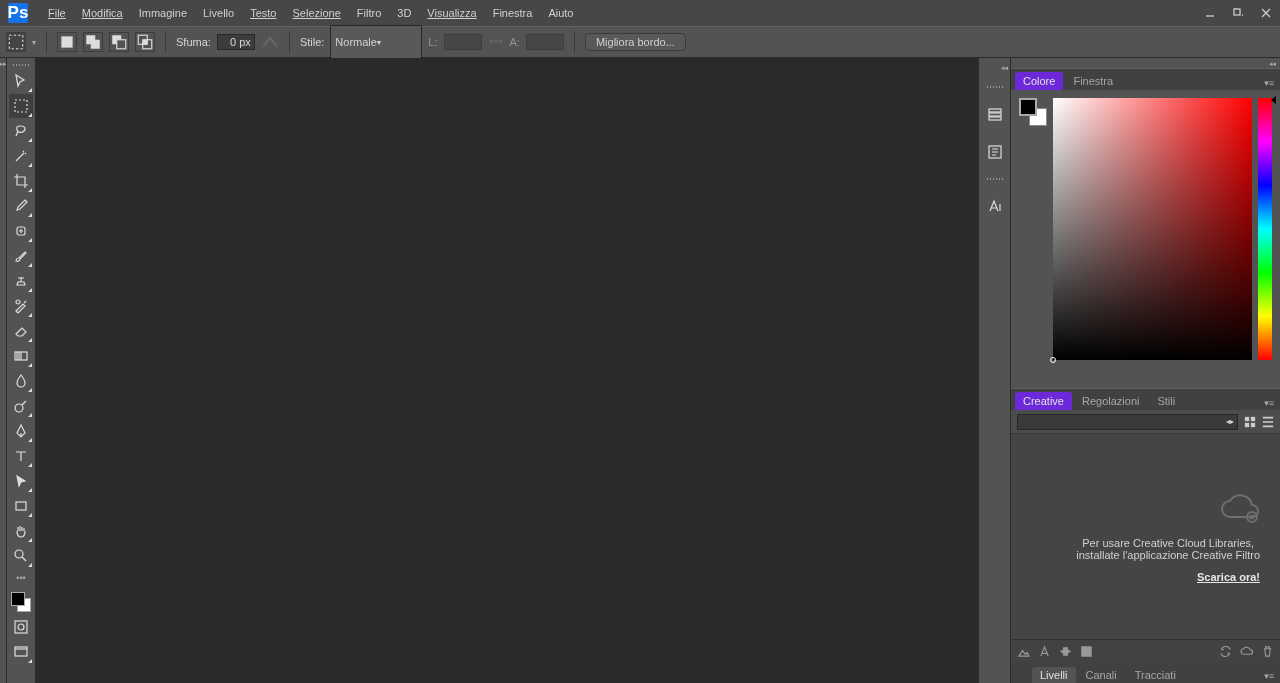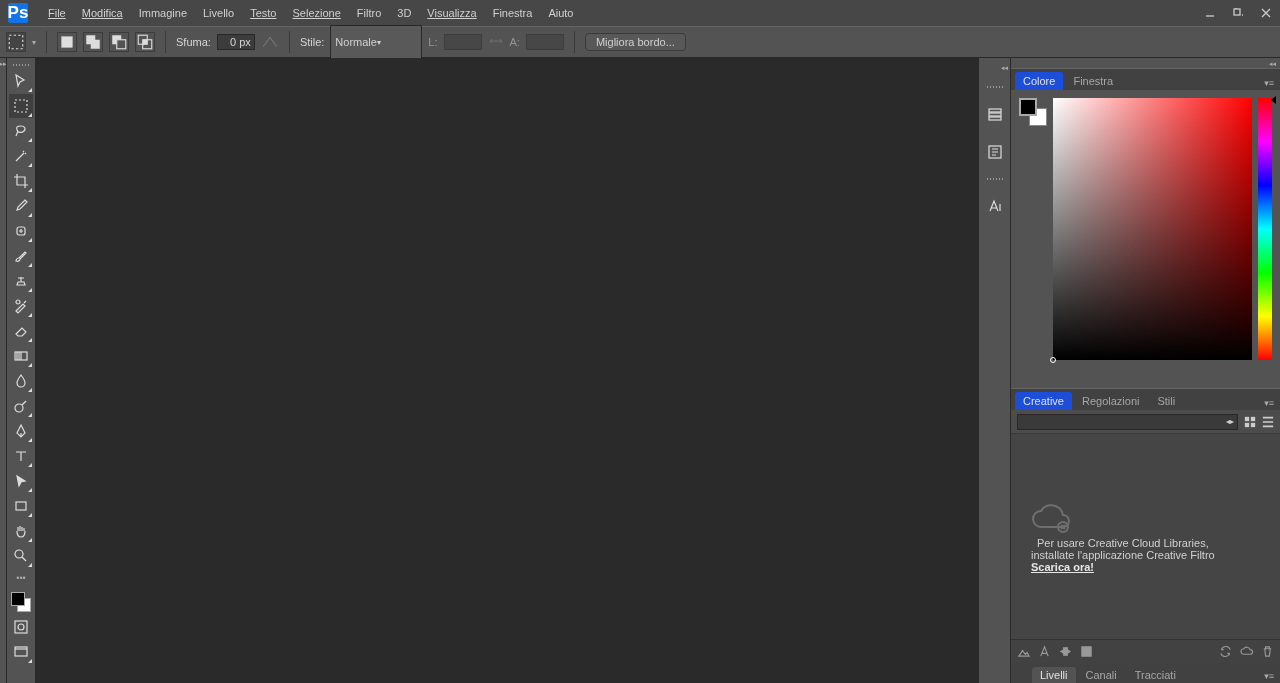--- a/index.html
+++ b/index.html
@@ -35,35 +35,35 @@
 .swatches .bg { position: absolute; bottom: 2px; right: 2px; width: 14px; height: 14px; background: #fff; border: 1px solid #aaa; }
 .canvas { flex: 1; background: #2a2a2a; }
 .mid-dock { width: 32px; background: #535353; border-left: 1px solid #2a2a2a; display: flex; flex-direction: column; align-items: center; padding-top: 6px; gap: 14px; }
 .mid-dock .arrows-left { align-self: flex-end; font-size: 7px; padding-right: 2px; color: #aaa; }
 .mid-dock .grip { width: 16px; height: 2px; background: repeating-linear-gradient(90deg,#999 0 1px,transparent 1px 3px); }
 .mid-dock .ico { width: 24px; height: 24px; display: flex; align-items: center; justify-content: center; }
 .mid-dock svg { width: 16px; height: 16px; stroke: #ddd; fill: none; stroke-width: 1.2; }
 .panels { width: 270px; background: #535353; display: flex; flex-direction: column; border-left: 1px solid #2a2a2a; }
 .panel-tabs { height: 22px; background: #414141; display: flex; align-items: flex-end; padding-left: 4px; position: relative; border-top: 1px solid #636363; }
 .panel-tabs .tab { padding: 3px 8px; background: #414141; color: #a6a6a6; border-top-left-radius: 3px; border-top-right-radius: 3px; margin-right: 2px; }
-.panel-tabs .tab.active { background: #1d4ed8; color: #e0e0e0; }
+.panel-tabs .tab.active { background: #6d28d9; color: #e0e0e0; }
 .panel-tabs .menu-icon { margin-left: auto; padding: 2px 6px; font-size: 9px; color: #aaa; }
 .color-panel { padding: 8px; display: flex; gap: 6px; height: 298px; }
 .color-panel .mini-swatches { position: relative; width: 28px; height: 28px; }
 .color-panel .mini-swatches .fg { position: absolute; top: 0; left: 0; width: 18px; height: 18px; background: #000; border: 2px solid #aaa; z-index: 2; }
 .color-panel .mini-swatches .bg { position: absolute; bottom: 0; right: 0; width: 18px; height: 18px; background: #fff; border: 1px solid #888; }
 .sb-picker { flex: 1; height: 262px; background: linear-gradient(to top, #000, transparent), linear-gradient(to left, #ff0000, #fff); position: relative; }
 .hue-strip { width: 14px; height: 262px; background: linear-gradient(to bottom, #ff0000,#ff00ff,#0000ff,#00ffff,#00ff00,#ffff00,#ff0000); position: relative; }
 .hue-strip .marker { position: absolute; right: -4px; top: -2px; width: 0; height: 0; border-top: 4px solid transparent; border-bottom: 4px solid transparent; border-right: 5px solid #000; }
 .sb-picker .ring { position:absolute; bottom:-3px; left:-3px; width:6px; height:6px; border:1px solid #fff; border-radius:50%; }
 .lib-panel { flex: 1; display: flex; flex-direction: column; }
 .lib-toolbar { height: 24px; background: #4c4c4c; display: flex; align-items: center; padding: 0 6px; gap: 6px; border-bottom: 1px solid #3a3a3a; }
 .lib-drop { flex: 1; height: 16px; background: #3a3a3a; border: 1px solid #282828; display: flex; align-items: center; justify-content: flex-end; padding-right: 3px; }
 .lib-drop .arrow { font-size: 8px; }
-.lib-body { flex: 1; display: flex; flex-direction: column; align-items: flex-start; justify-content: center; color: #9c9c9c; text-align: center; padding: 0 20px; background: #454545; }
+.lib-body { flex: 1; display: flex; flex-direction: column; align-items: flex-end; justify-content: center; gap: 10px; color: #9c9c9c; text-align: center; padding: 0 20px; background: #454545; }
 .lib-body svg { width: 40px; height: 36px; stroke: #6f6f6f; fill: none; stroke-width: 2; }
 .lib-body .link { text-decoration: underline; color: #e6e6e6; font-weight: bold; cursor: pointer; }
 .lib-footer { height: 24px; background: #424242; display: flex; align-items: center; padding: 0 6px; gap: 8px; border-top: 1px solid #333; }
 .lib-footer .spacer { flex: 1; }
 .lib-footer svg { width: 13px; height: 13px; stroke: #999; fill: none; stroke-width: 1.2; }
 .layers-tabs { height: 20px; background: #414141; display: flex; align-items: flex-end; padding-left: 6px; }
 .layers-tabs .tab { padding: 2px 8px; background: #414141; color: #a6a6a6; margin-right: 2px; border-top-left-radius: 3px; border-top-right-radius: 3px; }
 .layers-tabs .tab.active { background: #535353; color: #e0e0e0; margin-left: 15px; }
 .underline { text-decoration: underline; }
 </style>

